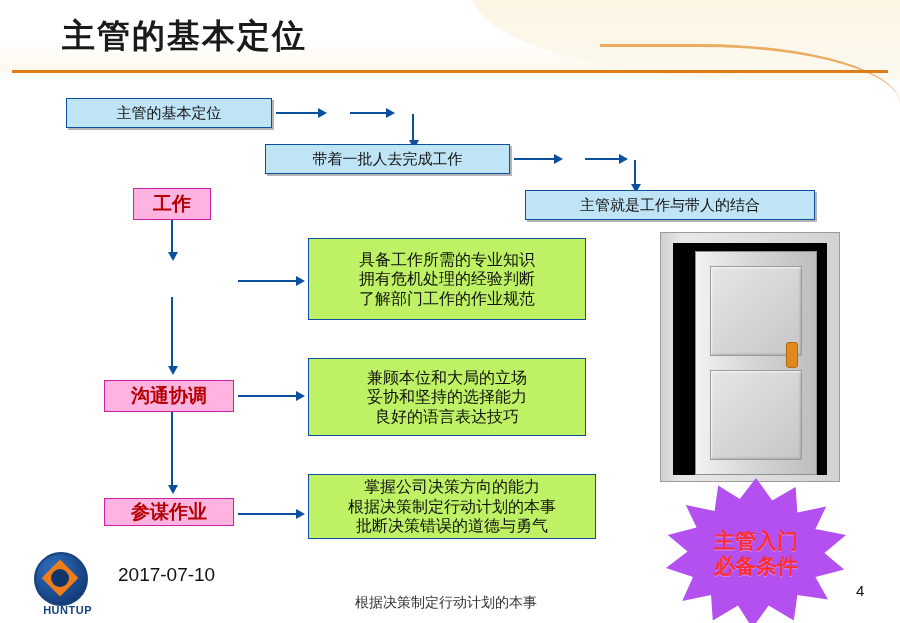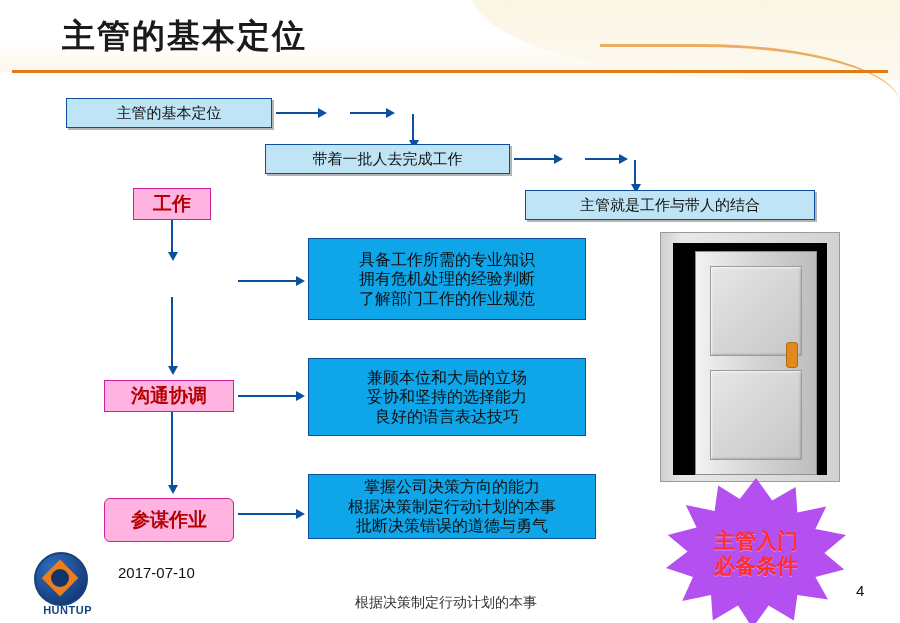--- a/index.html
+++ b/index.html
@@ -77,21 +77,21 @@
     box-shadow: 2px 2px 0 rgba(90,90,90,.45);
   }
   .pink-box {
     background: #ffb3e0;
     border: 1px solid #d01fa0;
     color: #b40000;
     font-weight: bold;
     font-size: 19px;
   }
   .yellow-box {
-    background: #0ea5e9;
+    background: #bef264;
     border: 1px solid #0b4f9e;
     color: #101010;
     font-size: 16px;
     padding: 4px 8px;
   }
   
   .arrow-line {
     position: absolute;
     background: #0b4f9e;
   }
@@ -166,21 +166,21 @@
     font-weight: bold;
     text-align: center;
     line-height: 1.2;
     white-space: pre-line;
     text-shadow: 0 1px 0 rgba(255,255,255,.35);
   }
   
   .footer-date {
     position: absolute;
     left: 118px; top: 564px;
-    font-size: 15px;
+    font-size: 19px;
     color: #111;
   }
   .footer-center {
     position: absolute;
     left: 355px; top: 594px;
     font-size: 14px;
     color: #333;
   }
   .footer-page {
     position: absolute;
@@ -283,21 +283,21 @@
   <div class="box pink-box" style="left:104px; top:380px; width:130px; height:32px;">沟通协调</div>
   <div class="arrow-line" style="left:238px; top:395px; width:58px; height:2px;"></div>
   <div class="arrow-head-right" style="left:296px; top:391px;"></div>
   <div class="box yellow-box" style="left:308px; top:358px; width:278px; height:78px;">兼顾本位和大局的立场
 妥协和坚持的选择能力
 良好的语言表达技巧</div>
 
   <div class="arrow-line" style="left:171px; top:412px; width:2px; height:76px;"></div>
   <div class="arrow-head-down" style="left:168px; top:485px;"></div>
 
-  <div class="box pink-box" style="left:104px; top:498px; width:130px; height:44px;border-radius:6px;">参谋作业</div>
+  <div class="box pink-box" style="left:104px; top:498px; width:130px; height:28px;">参谋作业</div>
   <div class="arrow-line" style="left:238px; top:513px; width:58px; height:2px;"></div>
   <div class="arrow-head-right" style="left:296px; top:509px;"></div>
   <div class="box yellow-box" style="left:308px; top:474px; width:288px; height:65px;">掌握公司决策方向的能力
 根据决策制定行动计划的本事
 批断决策错误的道德与勇气</div>
 
   <div class="door-frame">
     <div class="door-dark"></div>
     <div class="door-panel">
       <div class="door-inset" style="left:14px; top:14px; width:90px; height:88px;"></div>

